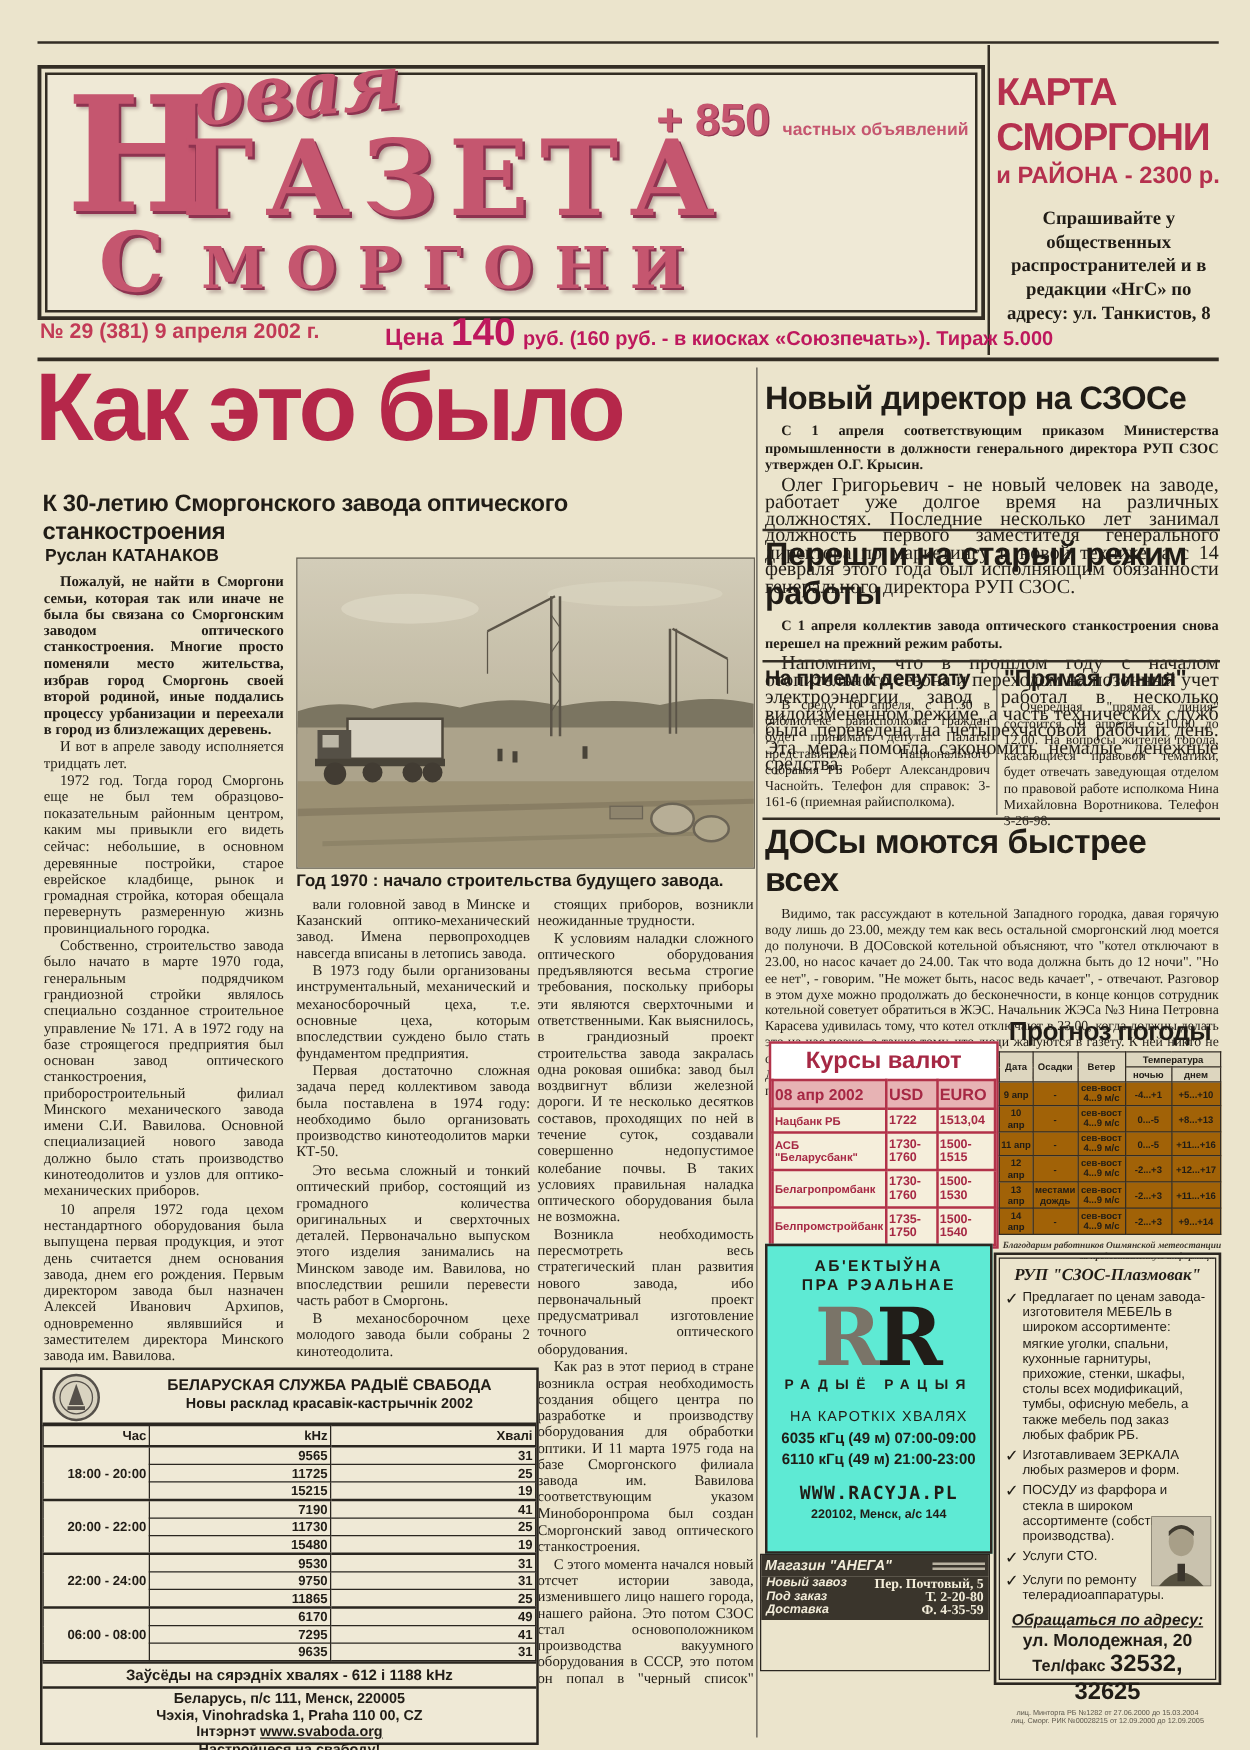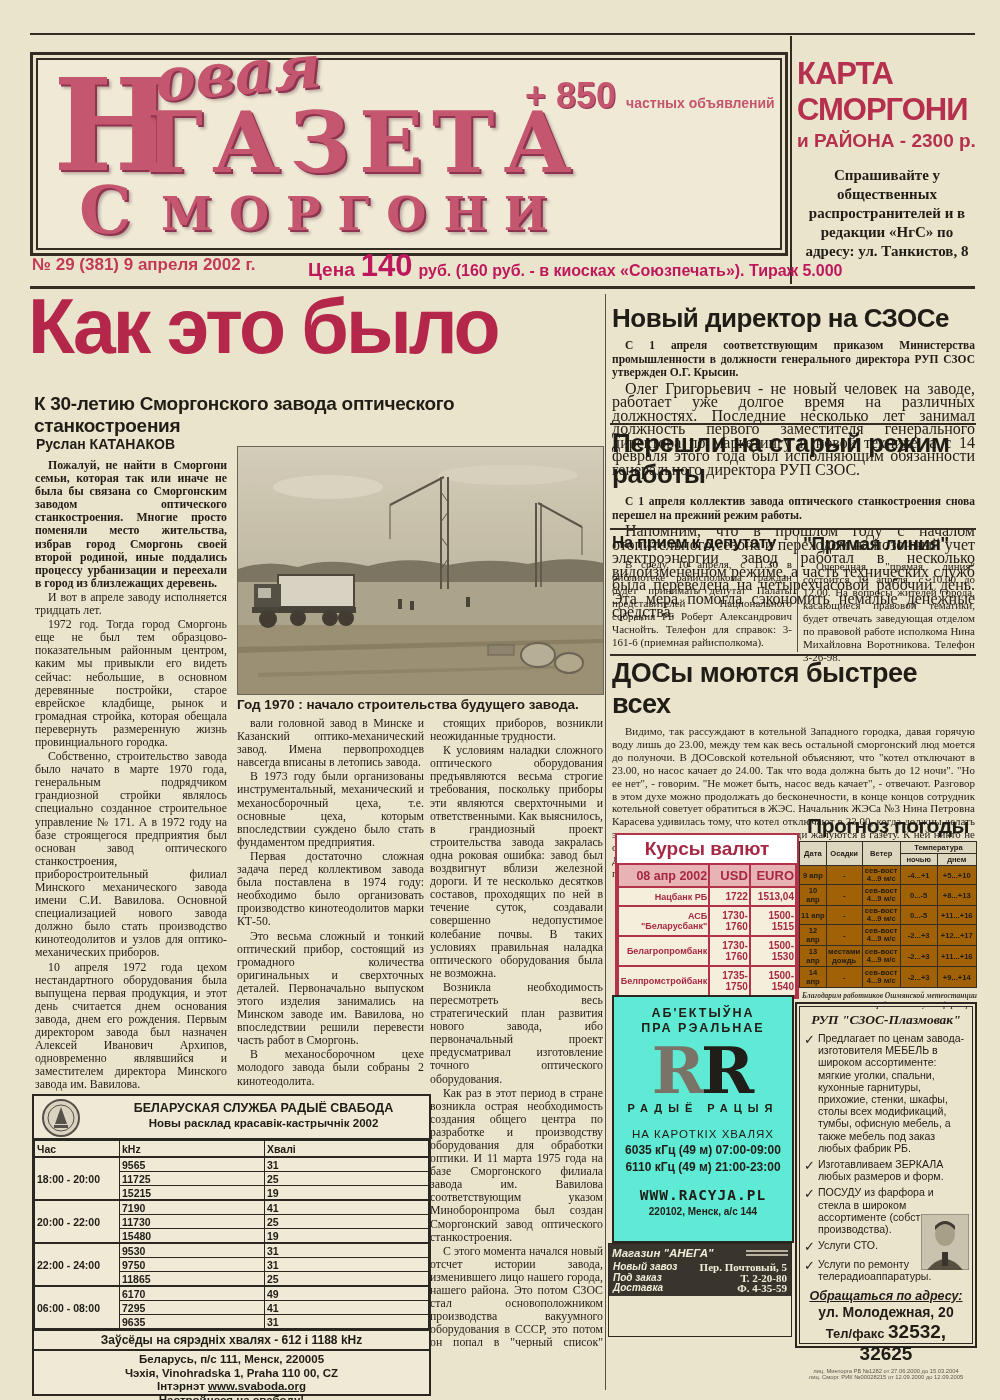--- a/index.html
+++ b/index.html
@@ -66,21 +66,21 @@
   #news-hotline{left:803px;top:533px;width:172px;}
   #news-hotline .news-title{font-size:19px;}
   #news-hotline .news-body{font-size:11px;line-height:13px;}
   #news-dos{left:612px;top:658px;width:363px;}
   #news-dos .news-title{font-size:27px;}
   #news-dos .news-body{font-size:11px;line-height:12.9px;}
   
   #currency-box{left:615px;top:833px;width:180px;border:2px solid #b23249;background:#ffffff;}
   .cur-title{font:bold 19px "Liberation Sans",sans-serif;color:#a62844;text-align:center;padding:3px 0;}
   #currency-box table{border-collapse:collapse;width:100%;}
-  #currency-box th,#currency-box td{border:2px solid #b23249;color:#a62844;text-align:right;}
+  #currency-box th,#currency-box td{border:2px solid #b23249;color:#a62844;text-align:left;}
   #currency-box th{background:#e7b3b4;font:bold 13px "Liberation Sans",sans-serif;padding:3px 1px;}
   #currency-box th.cur-date{font-size:12.5px;}
   #currency-box td{background:#f5eedb;padding:3px 1px;}
   td.cur-bank{font:bold 9px "Liberation Sans",sans-serif;text-align:left;padding-left:3px;}
   td.cur-val{font:bold 10px "Liberation Sans",sans-serif;}
   
   #weather-box{left:799px;top:814px;width:178px;}
   #weather-title{font:bold 21px "Liberation Sans",sans-serif;letter-spacing:-0.5px;text-align:center;margin-bottom:3px;}
   #weather-box table{border-collapse:collapse;width:100%;}
   #weather-box th,#weather-box td{border:1.5px solid #332d24;font:bold 7.6px "Liberation Sans",sans-serif;
@@ -90,21 +90,21 @@
   .wind-2l div{line-height:8px;}
   #weather-credit{font:bold italic 7.5px "Liberation Serif",serif;text-align:right;margin-top:3px;line-height:9px;color:#3c362c;}
   
   #radio-box{left:32px;top:1094px;width:395px;height:298px;border:2px solid #2a2620;background:#efe9d6;}
   .radio-head{position:relative;height:42px;border-bottom:2px solid #2a2620;}
   .radio-logo{position:absolute;left:7px;top:2px;}
   .radio-titles{margin-left:64px;text-align:center;padding-top:5px;}
   .radio-t1{font:bold 12.5px "Liberation Sans",sans-serif;}
   .radio-t2{font:bold 11.5px "Liberation Sans",sans-serif;margin-top:2px;}
   .radio-table{border-collapse:collapse;width:100%;}
-  .radio-table th,.radio-table td{border:1px solid #2a2620;text-align:left;
+  .radio-table th,.radio-table td{border:1px solid #2a2620;text-align:right;
     font:bold 10.5px "Liberation Sans",sans-serif;padding:0 2px;height:13px;}
   .radio-table th{height:15px;}
   .r-time{width:80px;} .r-khz{width:140px;}
   tr.group-start td{border-top:2px solid #2a2620;}
   .radio-footer{border-top:2px solid #2a2620;border-bottom:2px solid #2a2620;
     font:bold 12px "Liberation Sans",sans-serif;text-align:center;padding:2px 0;}
   .radio-address{text-align:center;font:bold 11.5px "Liberation Sans",sans-serif;line-height:13.5px;padding-top:2px;}
   .radio-address .u{text-decoration:underline;}
   
   #racyja-box{left:612px;top:995px;width:178px;height:244px;border:2px solid #2b2620;

